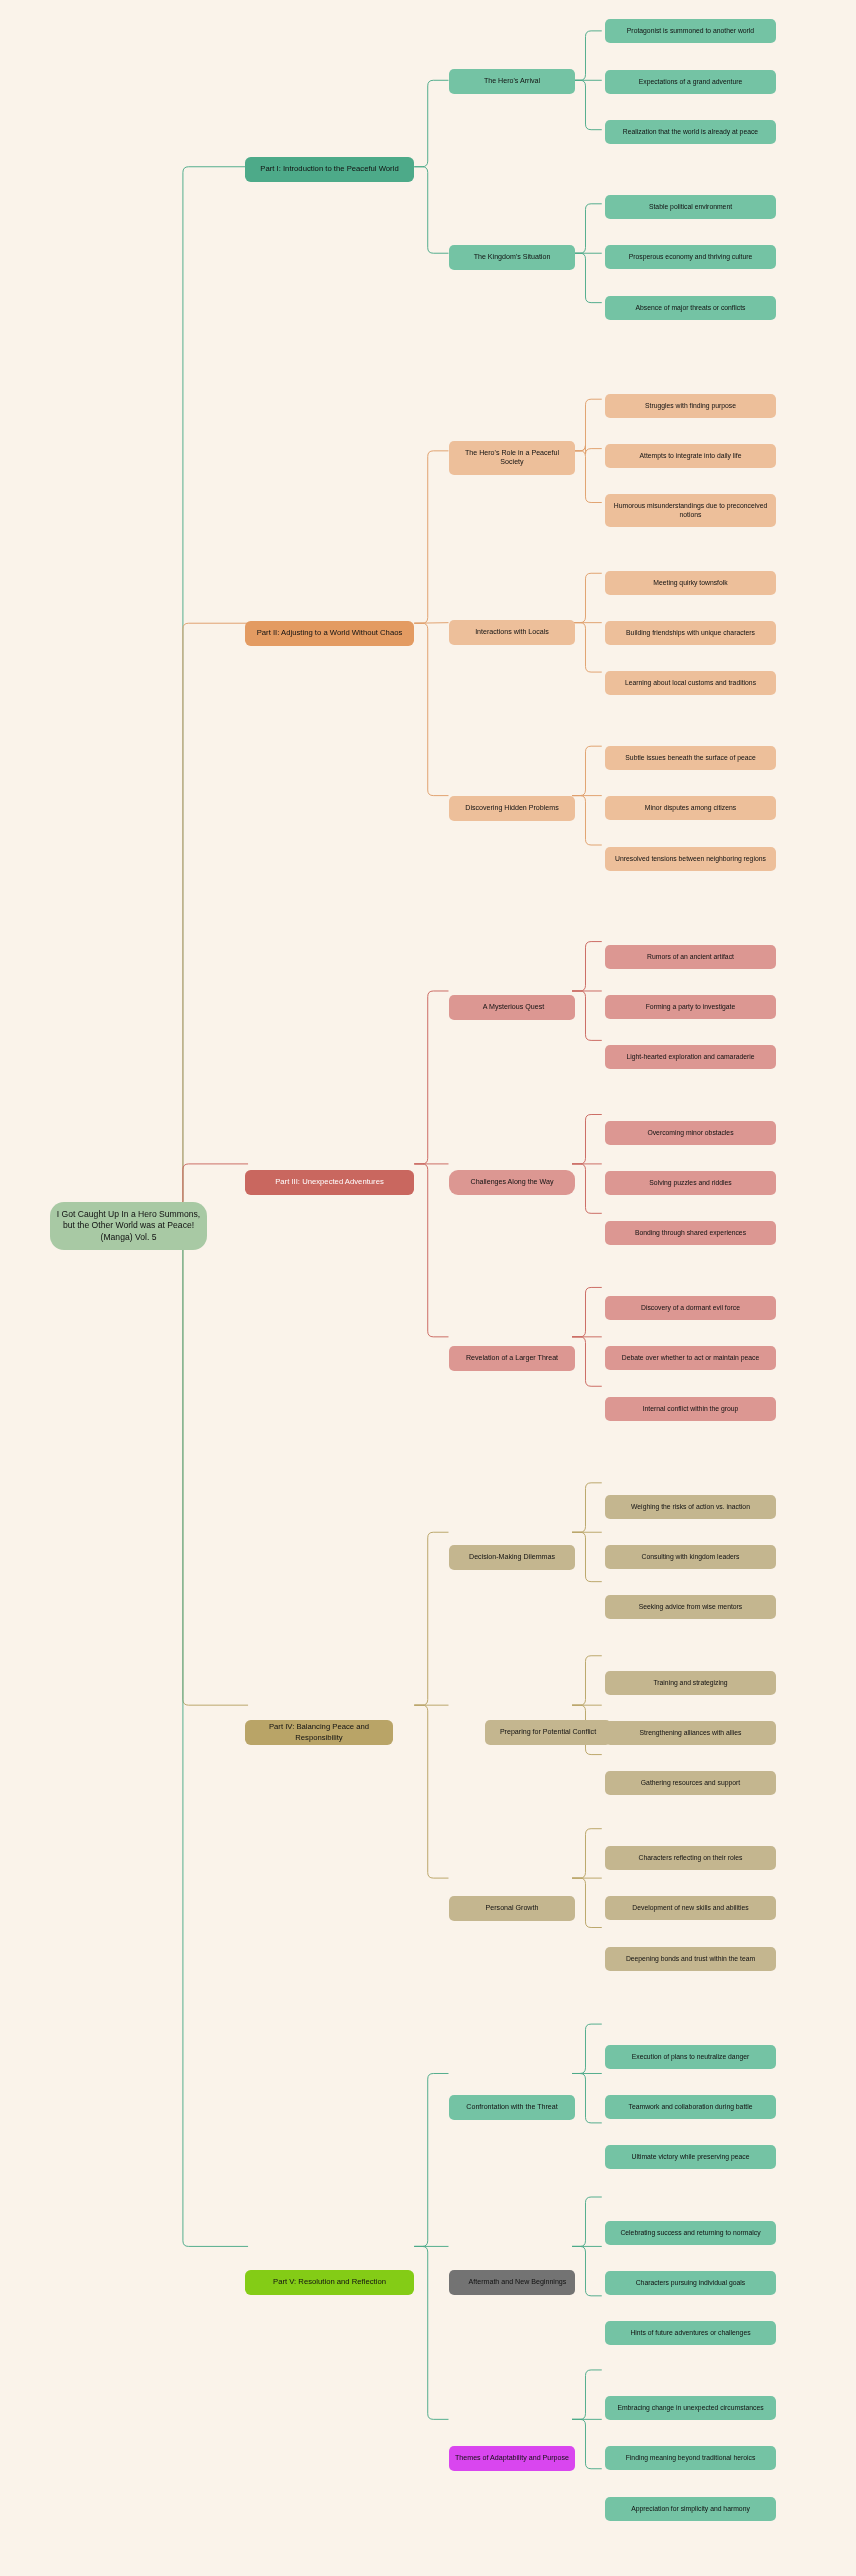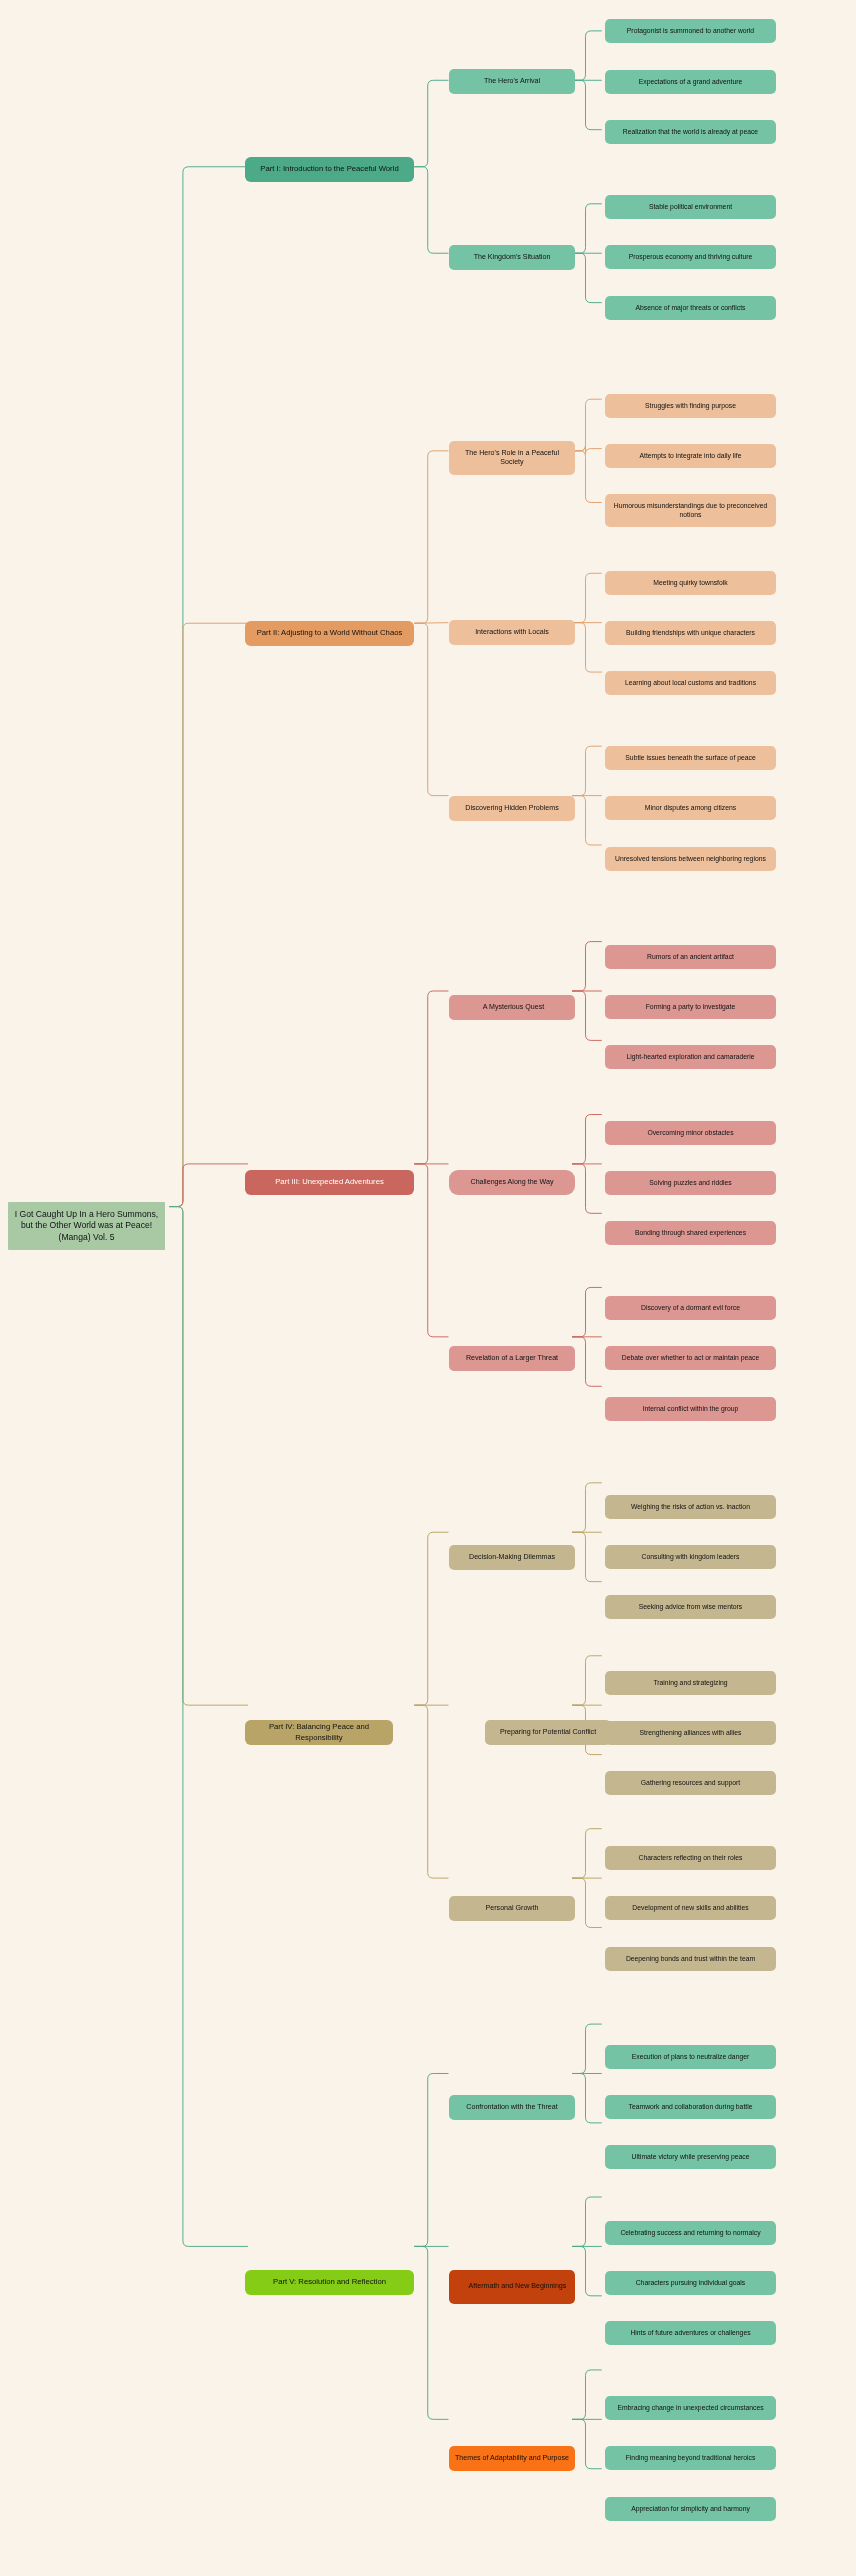--- a/index.html
+++ b/index.html
@@ -30,21 +30,22 @@
     justify-content:center;
     text-align:center;
     border-radius:5.1px;
     color:#111111;
     line-height:1.32;
     padding:2.3px 5.1px;
     overflow:hidden;
   }
   .node.root{
     font-size:8.6px;
-    border-radius:1px;
+    border-radius:14px;
+    margin-left:42px;
   }
   .node.lvl1{
     font-size:7.7px;
     border-radius:5.7px;
   }
   .node.lvl2{
     font-size:7.1px;
   }
   .node.lvl3{
     font-size:6.8px;
@@ -164,24 +165,24 @@
       <div class="node lvl3" style="left: 605px; top: 1771px; width: 171px; height: 24px; background: rgb(196, 182, 143); color: rgb(17, 17, 17);">Gathering resources and support</div>
       <div class="node lvl2" style="left: 449px; top: 1896px; width: 126px; height: 24.5px; background: rgb(196, 182, 143); color: rgb(17, 17, 17);">Personal Growth</div>
       <div class="node lvl3" style="left: 605px; top: 1846px; width: 171px; height: 24px; background: rgb(196, 182, 143); color: rgb(17, 17, 17);">Characters reflecting on their roles</div>
       <div class="node lvl3" style="left: 605px; top: 1896px; width: 171px; height: 24px; background: rgb(196, 182, 143); color: rgb(17, 17, 17);">Development of new skills and abilities</div>
       <div class="node lvl3" style="left: 605px; top: 1947px; width: 171px; height: 24px; background: rgb(196, 182, 143); color: rgb(17, 17, 17);">Deepening bonds and trust within the team</div>
       <div class="node lvl1" style="left: 245px; top: 2270px; width: 169px; height: 25px; background: #84cc16; color: rgb(17, 17, 17);">Part V: Resolution and Reflection</div>
       <div class="node lvl2" style="left: 449px; top: 2095px; width: 126px; height: 24.5px; background: rgb(116, 195, 164); color: rgb(17, 17, 17);">Confrontation with the Threat</div>
       <div class="node lvl3" style="left: 605px; top: 2045px; width: 171px; height: 24px; background: rgb(116, 195, 164); color: rgb(17, 17, 17);">Execution of plans to neutralize danger</div>
       <div class="node lvl3" style="left: 605px; top: 2095px; width: 171px; height: 24px; background: rgb(116, 195, 164); color: rgb(17, 17, 17);">Teamwork and collaboration during battle</div>
       <div class="node lvl3" style="left: 605px; top: 2145px; width: 171px; height: 24px; background: rgb(116, 195, 164); color: rgb(17, 17, 17);">Ultimate victory while preserving peace</div>
-      <div class="node lvl2" style="left: 449px; top: 2270px; width: 126px; height: 34px; background: #c2410c; color: rgb(17, 17, 17); padding-left: 16px;">Aftermath and New Beginnings</div>
+      <div class="node lvl2" style="left: 449px; top: 2270px; width: 126px; height: 25px; background: #737373; color: rgb(17, 17, 17); padding-left: 16px;">Aftermath and New Beginnings</div>
       <div class="node lvl3" style="left: 605px; top: 2221px; width: 171px; height: 24px; background: rgb(116, 195, 164); color: rgb(17, 17, 17);">Celebrating success and returning to normalcy</div>
       <div class="node lvl3" style="left: 605px; top: 2271px; width: 171px; height: 24px; background: rgb(116, 195, 164); color: rgb(17, 17, 17);">Characters pursuing individual goals</div>
       <div class="node lvl3" style="left: 605px; top: 2321px; width: 171px; height: 24px; background: rgb(116, 195, 164); color: rgb(17, 17, 17);">Hints of future adventures or challenges</div>
-      <div class="node lvl2" style="left: 449px; top: 2446px; width: 126px; height: 24.5px; background: #f97316; color: rgb(17, 17, 17);">Themes of Adaptability and Purpose</div>
+      <div class="node lvl2" style="left: 449px; top: 2446px; width: 126px; height: 24.5px; background: #d946ef; color: rgb(17, 17, 17);">Themes of Adaptability and Purpose</div>
       <div class="node lvl3" style="left: 605px; top: 2396px; width: 171px; height: 24px; background: rgb(116, 195, 164); color: rgb(17, 17, 17);">Embracing change in unexpected circumstances</div>
       <div class="node lvl3" style="left: 605px; top: 2446px; width: 171px; height: 24px; background: rgb(116, 195, 164); color: rgb(17, 17, 17);">Finding meaning beyond traditional heroics</div>
       <div class="node lvl3" style="left: 605px; top: 2497px; width: 171px; height: 24px; background: rgb(116, 195, 164); color: rgb(17, 17, 17);">Appreciation for simplicity and harmony</div>
       <div class="node root" style="left: 8px; top: 1202px; width: 157px; height: 48px; background: rgb(168, 201, 164); color: rgb(17, 17, 17);">I Got Caught Up In a Hero Summons, but the Other World was at Peace! (Manga) Vol. 5</div>
     </div>
 </div>
 
 
 </body></html>

